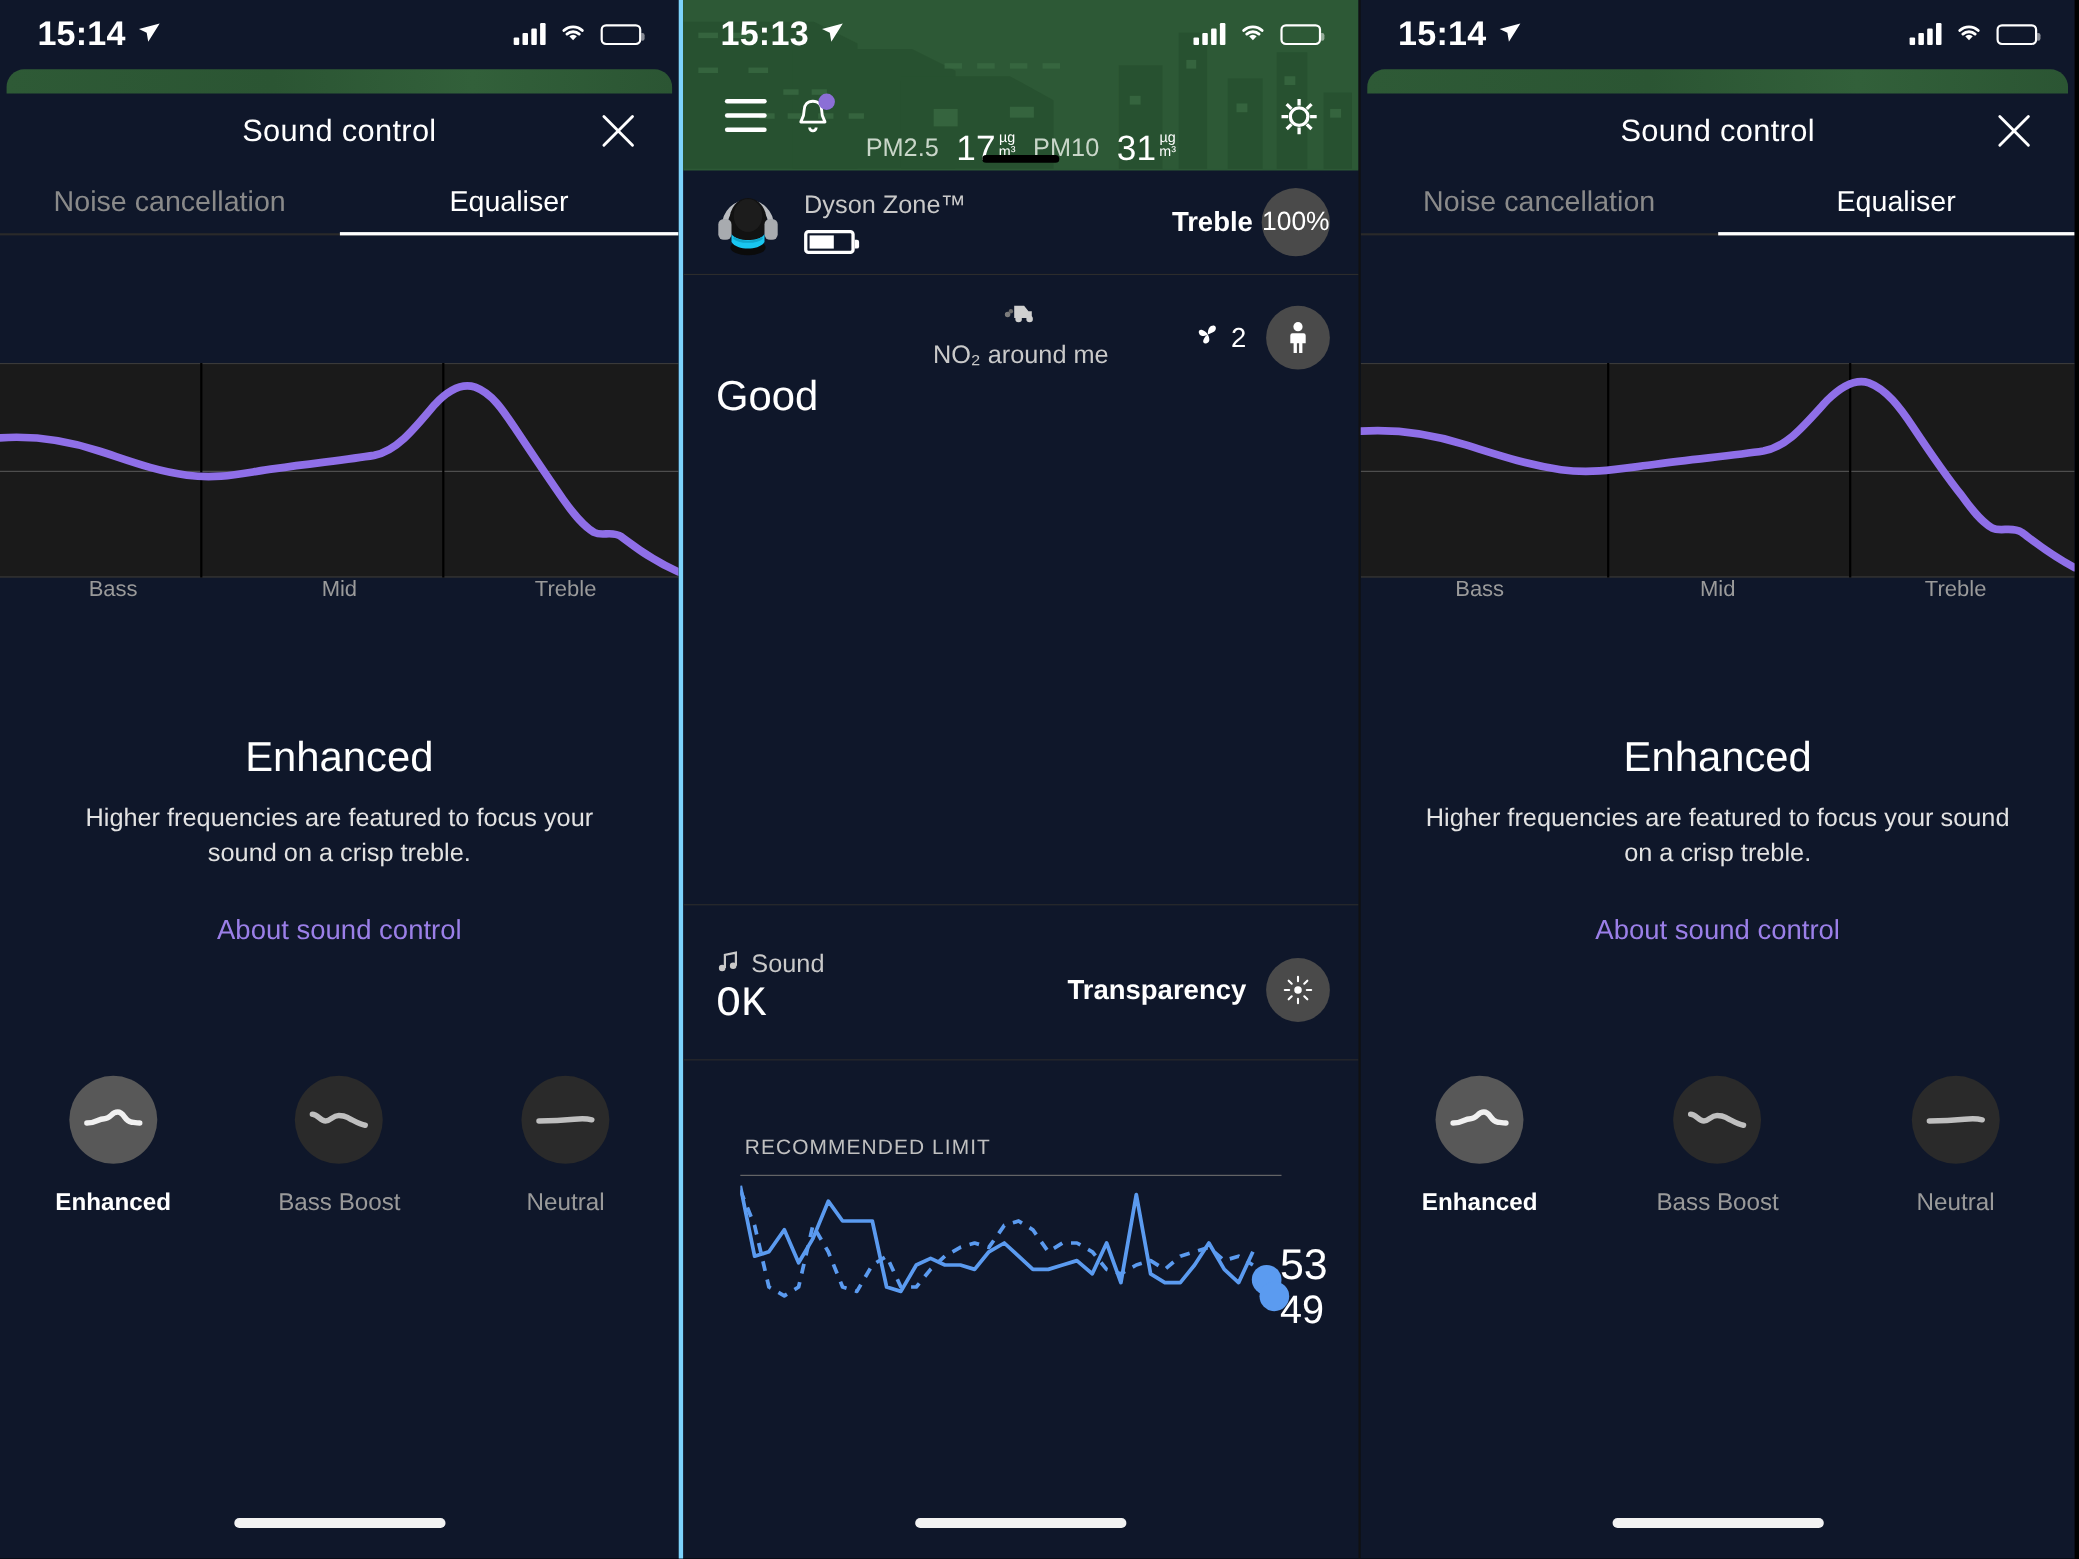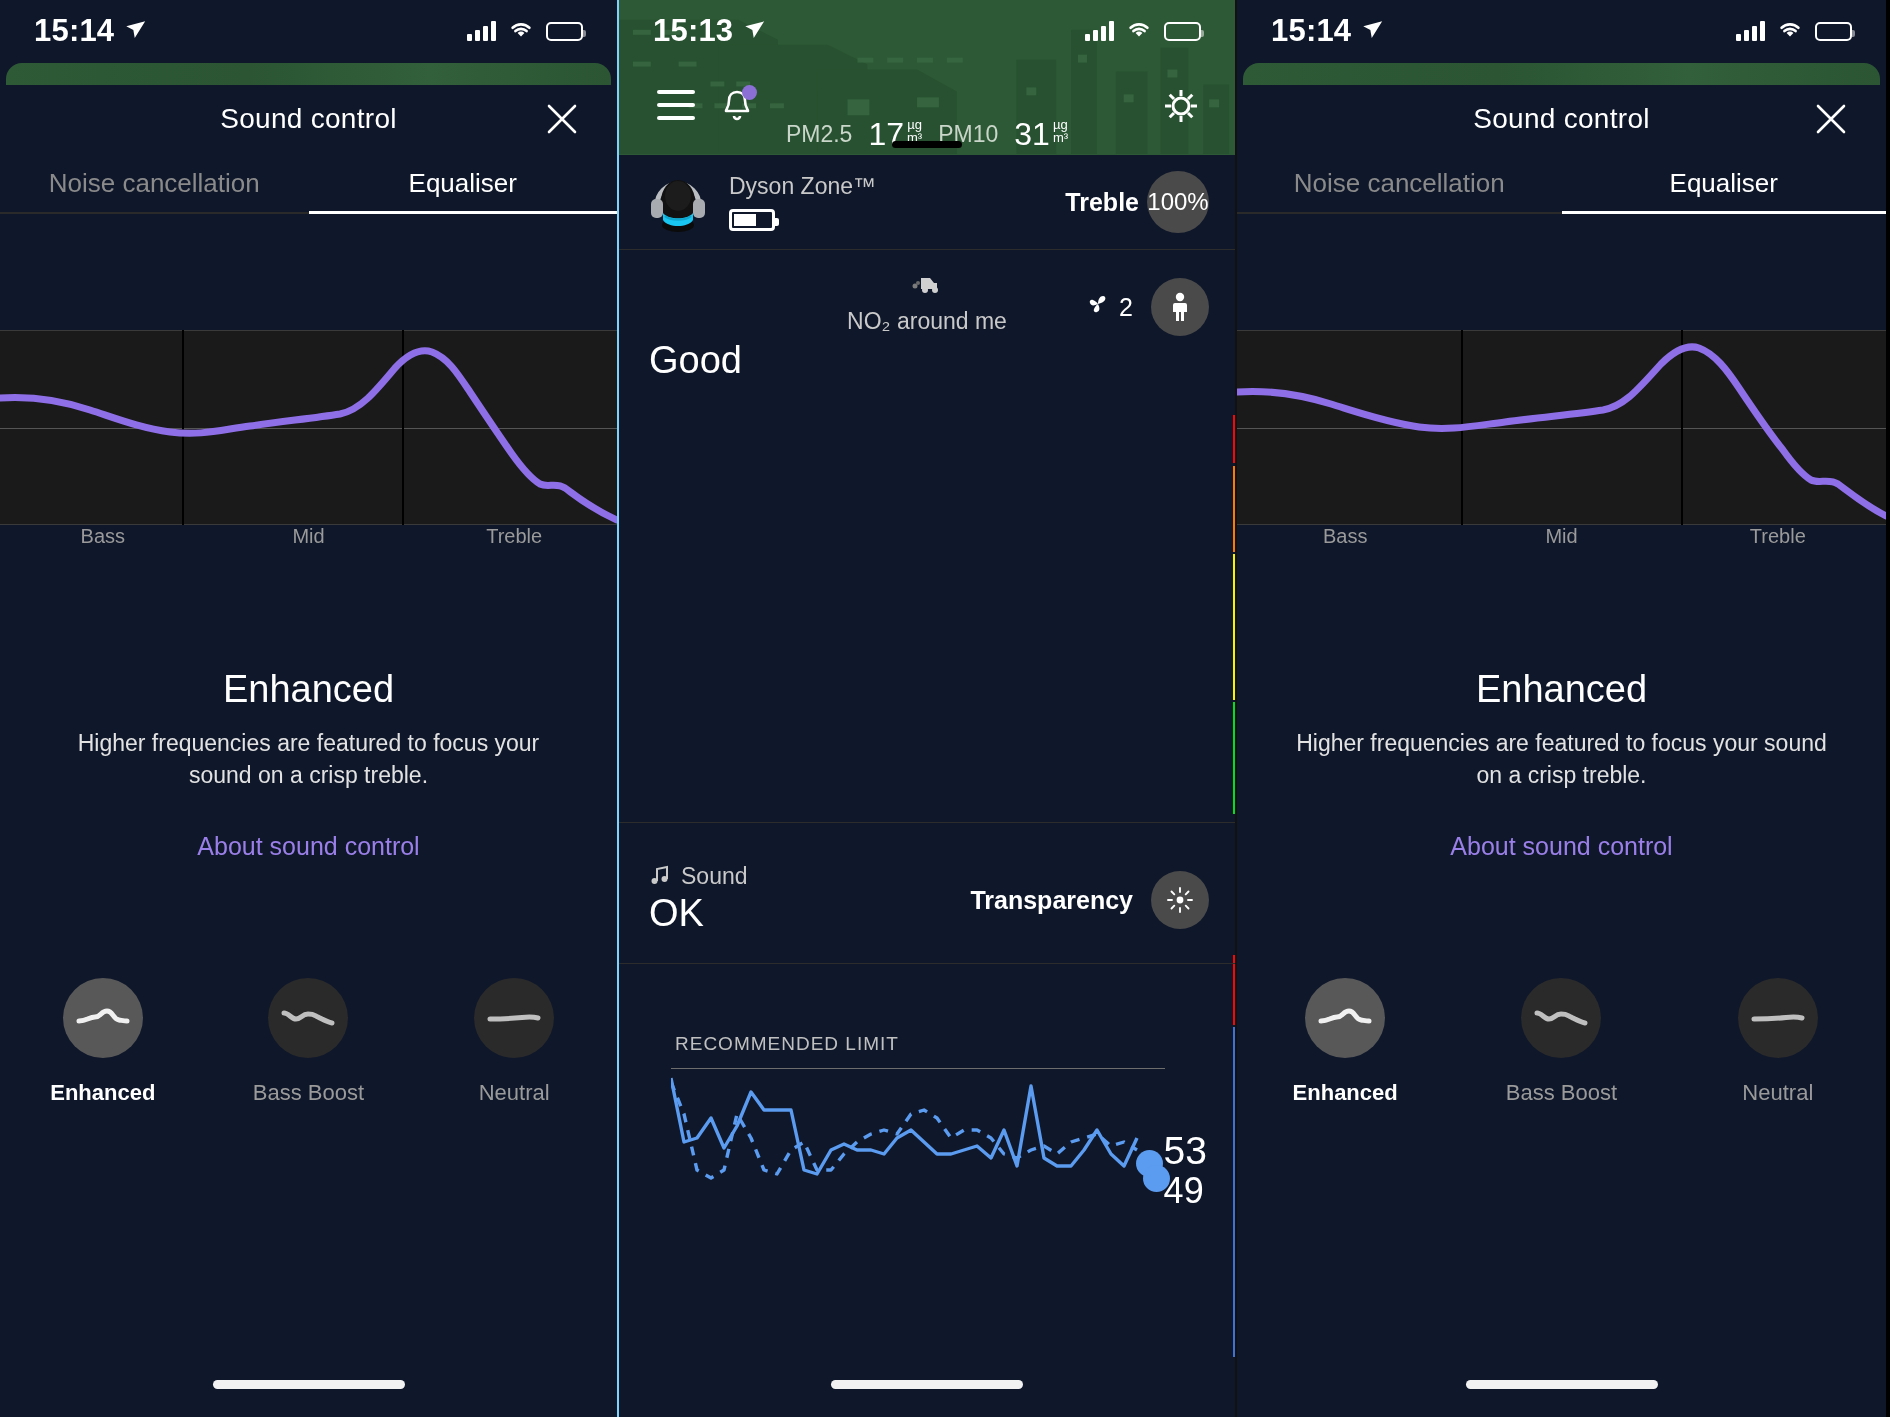--- a/index.html
+++ b/index.html
@@ -5,21 +5,21 @@
   * { margin:0; padding:0; box-sizing:border-box; }
   html,body {
     width:1890px; height:1417px;
     background:#000; overflow:hidden;
     font-family:"Liberation Sans", sans-serif;
     -webkit-font-smoothing:antialiased;
   }
   .screens { display:flex; width:1890px; height:1417px; }
   .panel { position:relative; height:1417px; background:#0f172a; overflow:hidden; }
   .panel-left   { width:617px; }
-  .panel-mid    { width:620px; border-left:2px solid #7dd3fc; border-right:2px solid #111; }
+  .panel-mid    { width:620px; border-left:4px solid #7dd3fc; border-right:2px solid #111; }
   .panel-right  { width:649px; }
 
   
   .statusbar {
     position:absolute; top:0; left:0; right:0; height:62px;
     display:flex; align-items:center; justify-content:space-between;
     padding:0 34px; z-index:30;
   }
   .sb-time { color:#fff; font-size:31px; font-weight:600; letter-spacing:0.2px;
              display:flex; align-items:center; gap:9px; }
@@ -147,21 +147,21 @@
   .sl-track { flex:1; height:5px; background:#00e01b; border-radius:3px; position:relative; }
   .sl-knob { position:absolute; right:-11px; top:50%; transform:translateY(-50%);
              width:27px; height:27px; border-radius:50%; background:#00e01b; }
   .sl-val { color:#fff; font-size:36px; font-weight:300; margin-left:24px; margin-right:22px; }
 
   .divider-h { position:absolute; left:0; right:0; height:1px; background:#2c2c2c; }
 
   .sound-sec { position:absolute; top:845px; left:0; right:0; height:120px; padding:0 30px; }
   .snd-label { display:flex; align-items:center; gap:10px; padding-top:18px; }
   .snd-txt { color:#c9c9c9; font-size:23px; }
-  .snd-val { color:#fff; font-size:38px; font-weight:300; margin-top:2px; }
+  .snd-val { color:#fff; font-size:38px; font-weight:300; margin-top:2px;font-family:Liberation Mono, monospace; }
   .snd-right { position:absolute; right:26px; top:26px; display:flex; align-items:center; gap:18px; }
   .trans-lbl { color:#fff; font-size:25px; font-weight:600; }
   .trans-pill { width:58px; height:58px; border-radius:50%; background:#4a4a4a;
                 display:flex; align-items:center; justify-content:center; }
 
   .rec-limit { position:absolute; left:56px; top:1033px; color:#c0c0c0;
                font-size:19px; letter-spacing:1px; }
   .rec-line { position:absolute; left:52px; right:70px; top:1068px; height:1px; background:#6d6d6d; }
   .snd-chart { position:absolute; left:52px; top:1070px; width:480px; height:160px; }
   .snd-nums { position:absolute; right:28px; top:1130px; text-align:left; }

